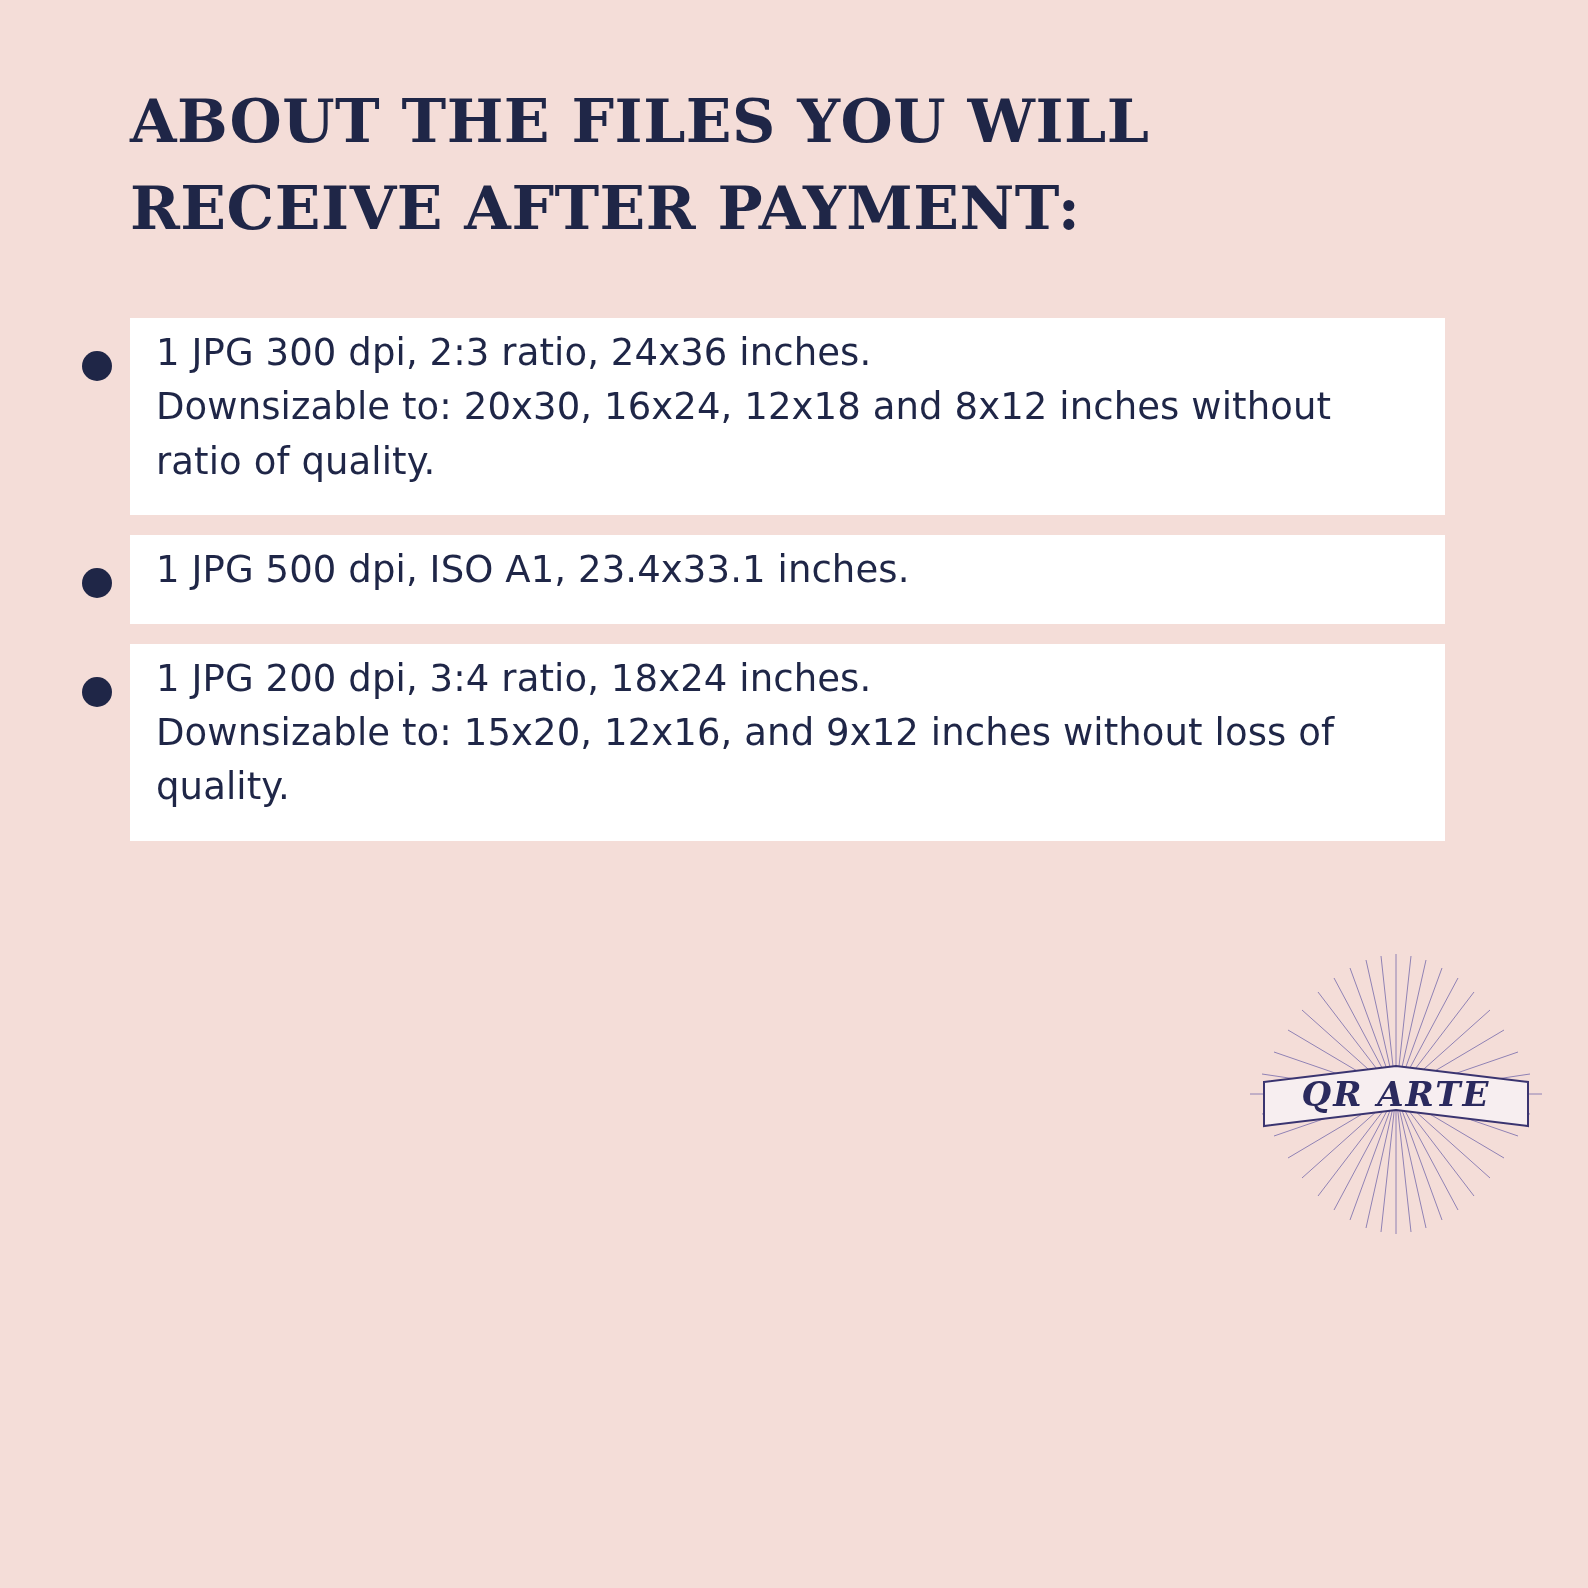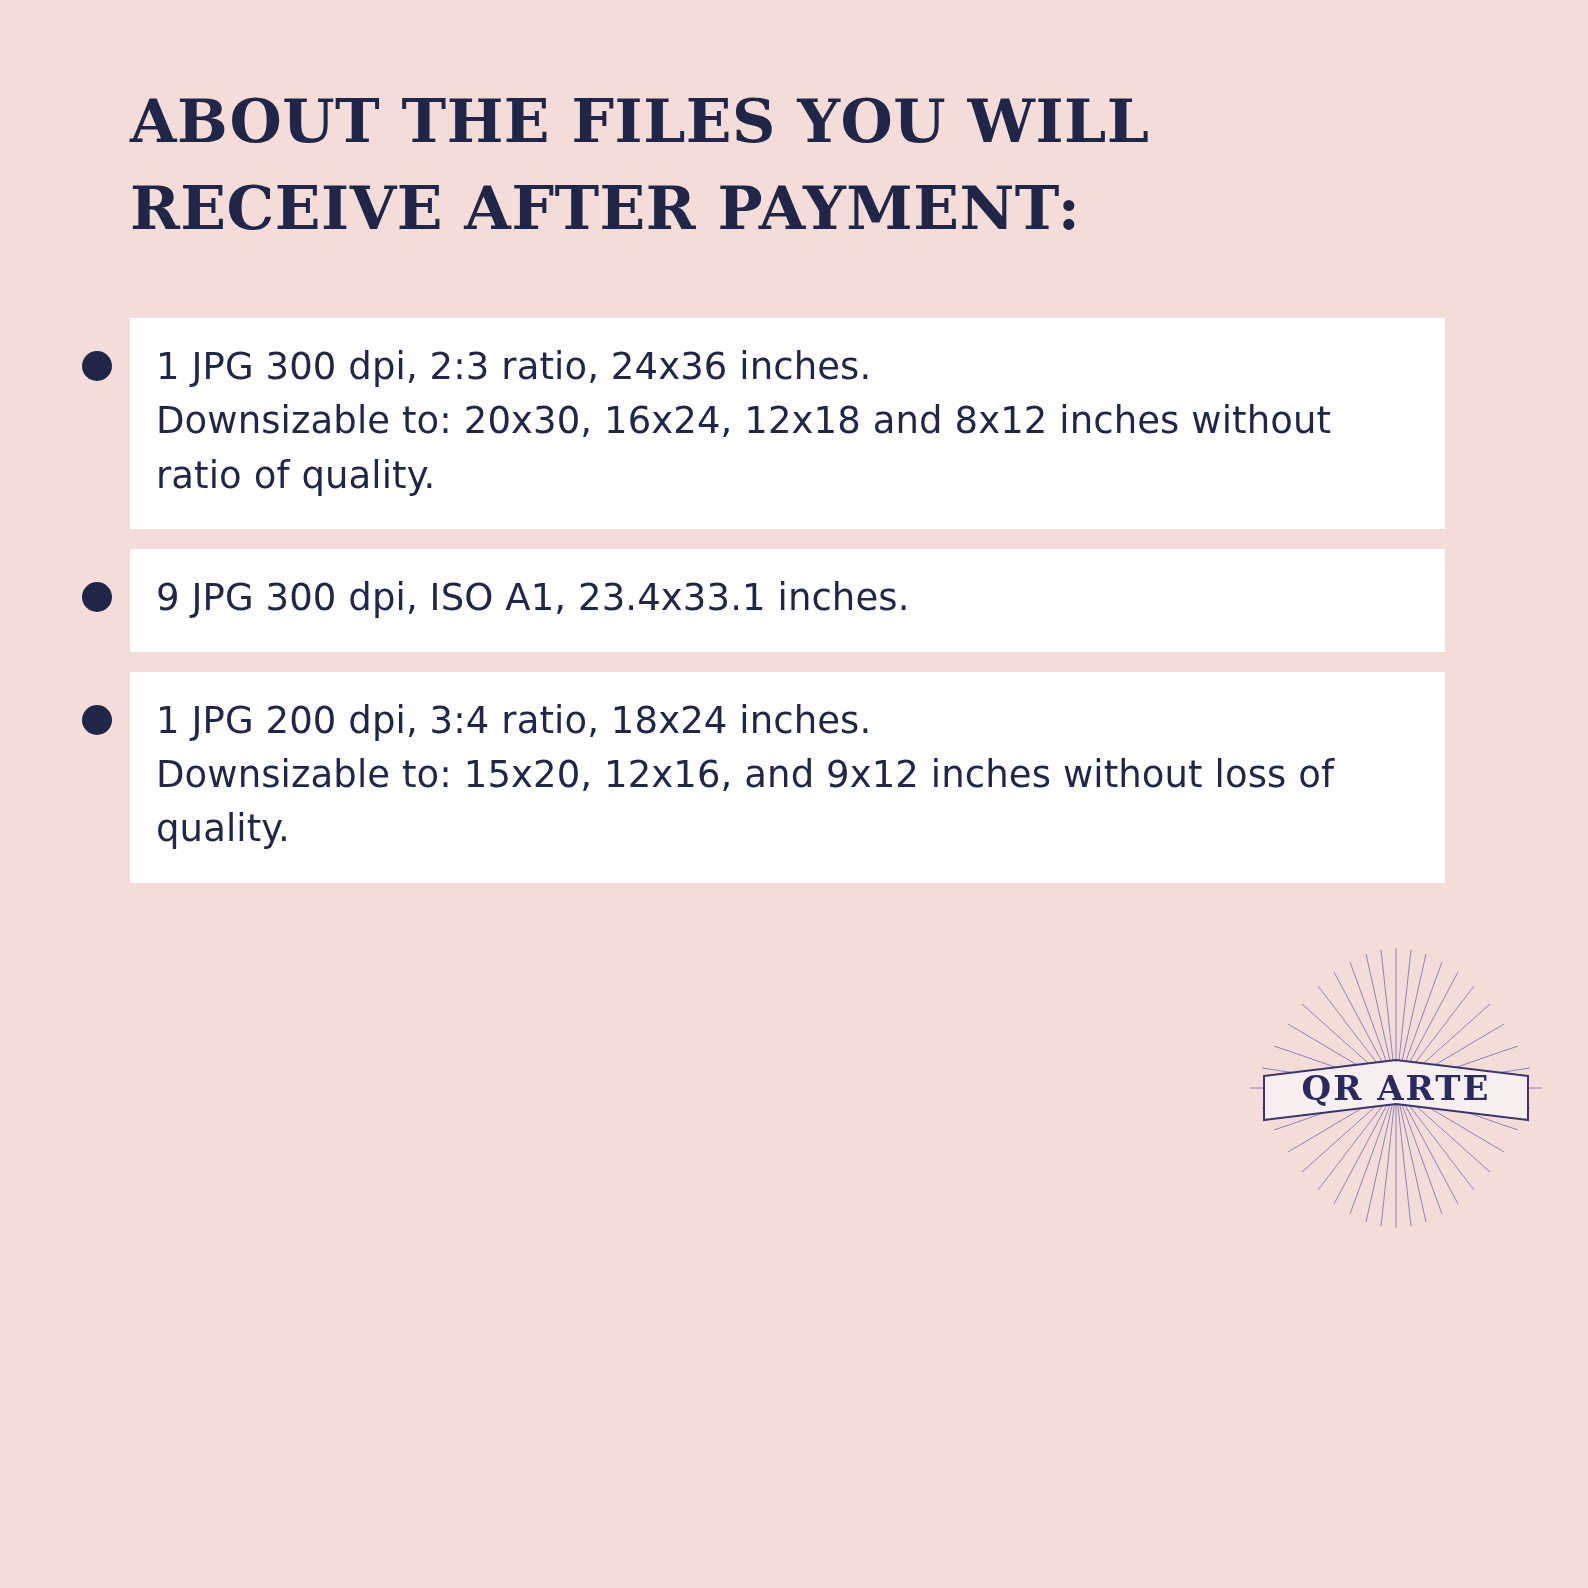--- a/index.html
+++ b/index.html
@@ -50,36 +50,37 @@
     top: 33px;
     width: 30px;
     height: 30px;
     border-radius: 50%;
     background: #1f2647;
   }
   .panel {
     margin-left: 130px;
     width: 1315px;
     background: #ffffff;
-    padding: 22px 26px 26px 26px;
+    padding: 8px 26px 26px 26px;
     box-sizing: border-box;
   }
   .line {
     font-family: "DejaVu Sans", sans-serif;
     font-size: 37px;
     line-height: 1.47;
     color: #1f2647;
     letter-spacing: 0.1px;
   }
   .logo {
     position: absolute;
     right: 42px;
-    bottom: 44px;
+    bottom: 38px;
     width: 300px;
     height: 280px;
+    font-style: italic;
   }
   .logo svg {
     width: 100%;
     height: 100%;
     display: block;
   }
 </style>
 </head>
 <body>
 
@@ -93,21 +94,21 @@
       <span class="bullet"></span>
       <div class="panel">
         <div class="line">1 JPG 300 dpi, 2:3 ratio, 24x36 inches.</div>
         <div class="line">Downsizable to: 20x30, 16x24, 12x18 and 8x12 inches without ratio of quality.</div>
       </div>
     </div>
 
     <div class="item">
       <span class="bullet"></span>
       <div class="panel">
-        <div class="line">9 JPG 300 dpi, ISO A1, 23.4x33.1 inches.</div>
+        <div class="line">1 JPG 500 dpi, ISO A1, 23.4x33.1 inches.</div>
       </div>
     </div>
 
 
     <div class="item">
       <span class="bullet"></span>
       <div class="panel">
         <div class="line">1 JPG 200 dpi, 3:4 ratio, 18x24 inches.</div>
         <div class="line">Downsizable to: 15x20, 12x16, and 9x12 inches without loss of quality.</div>
       </div>

